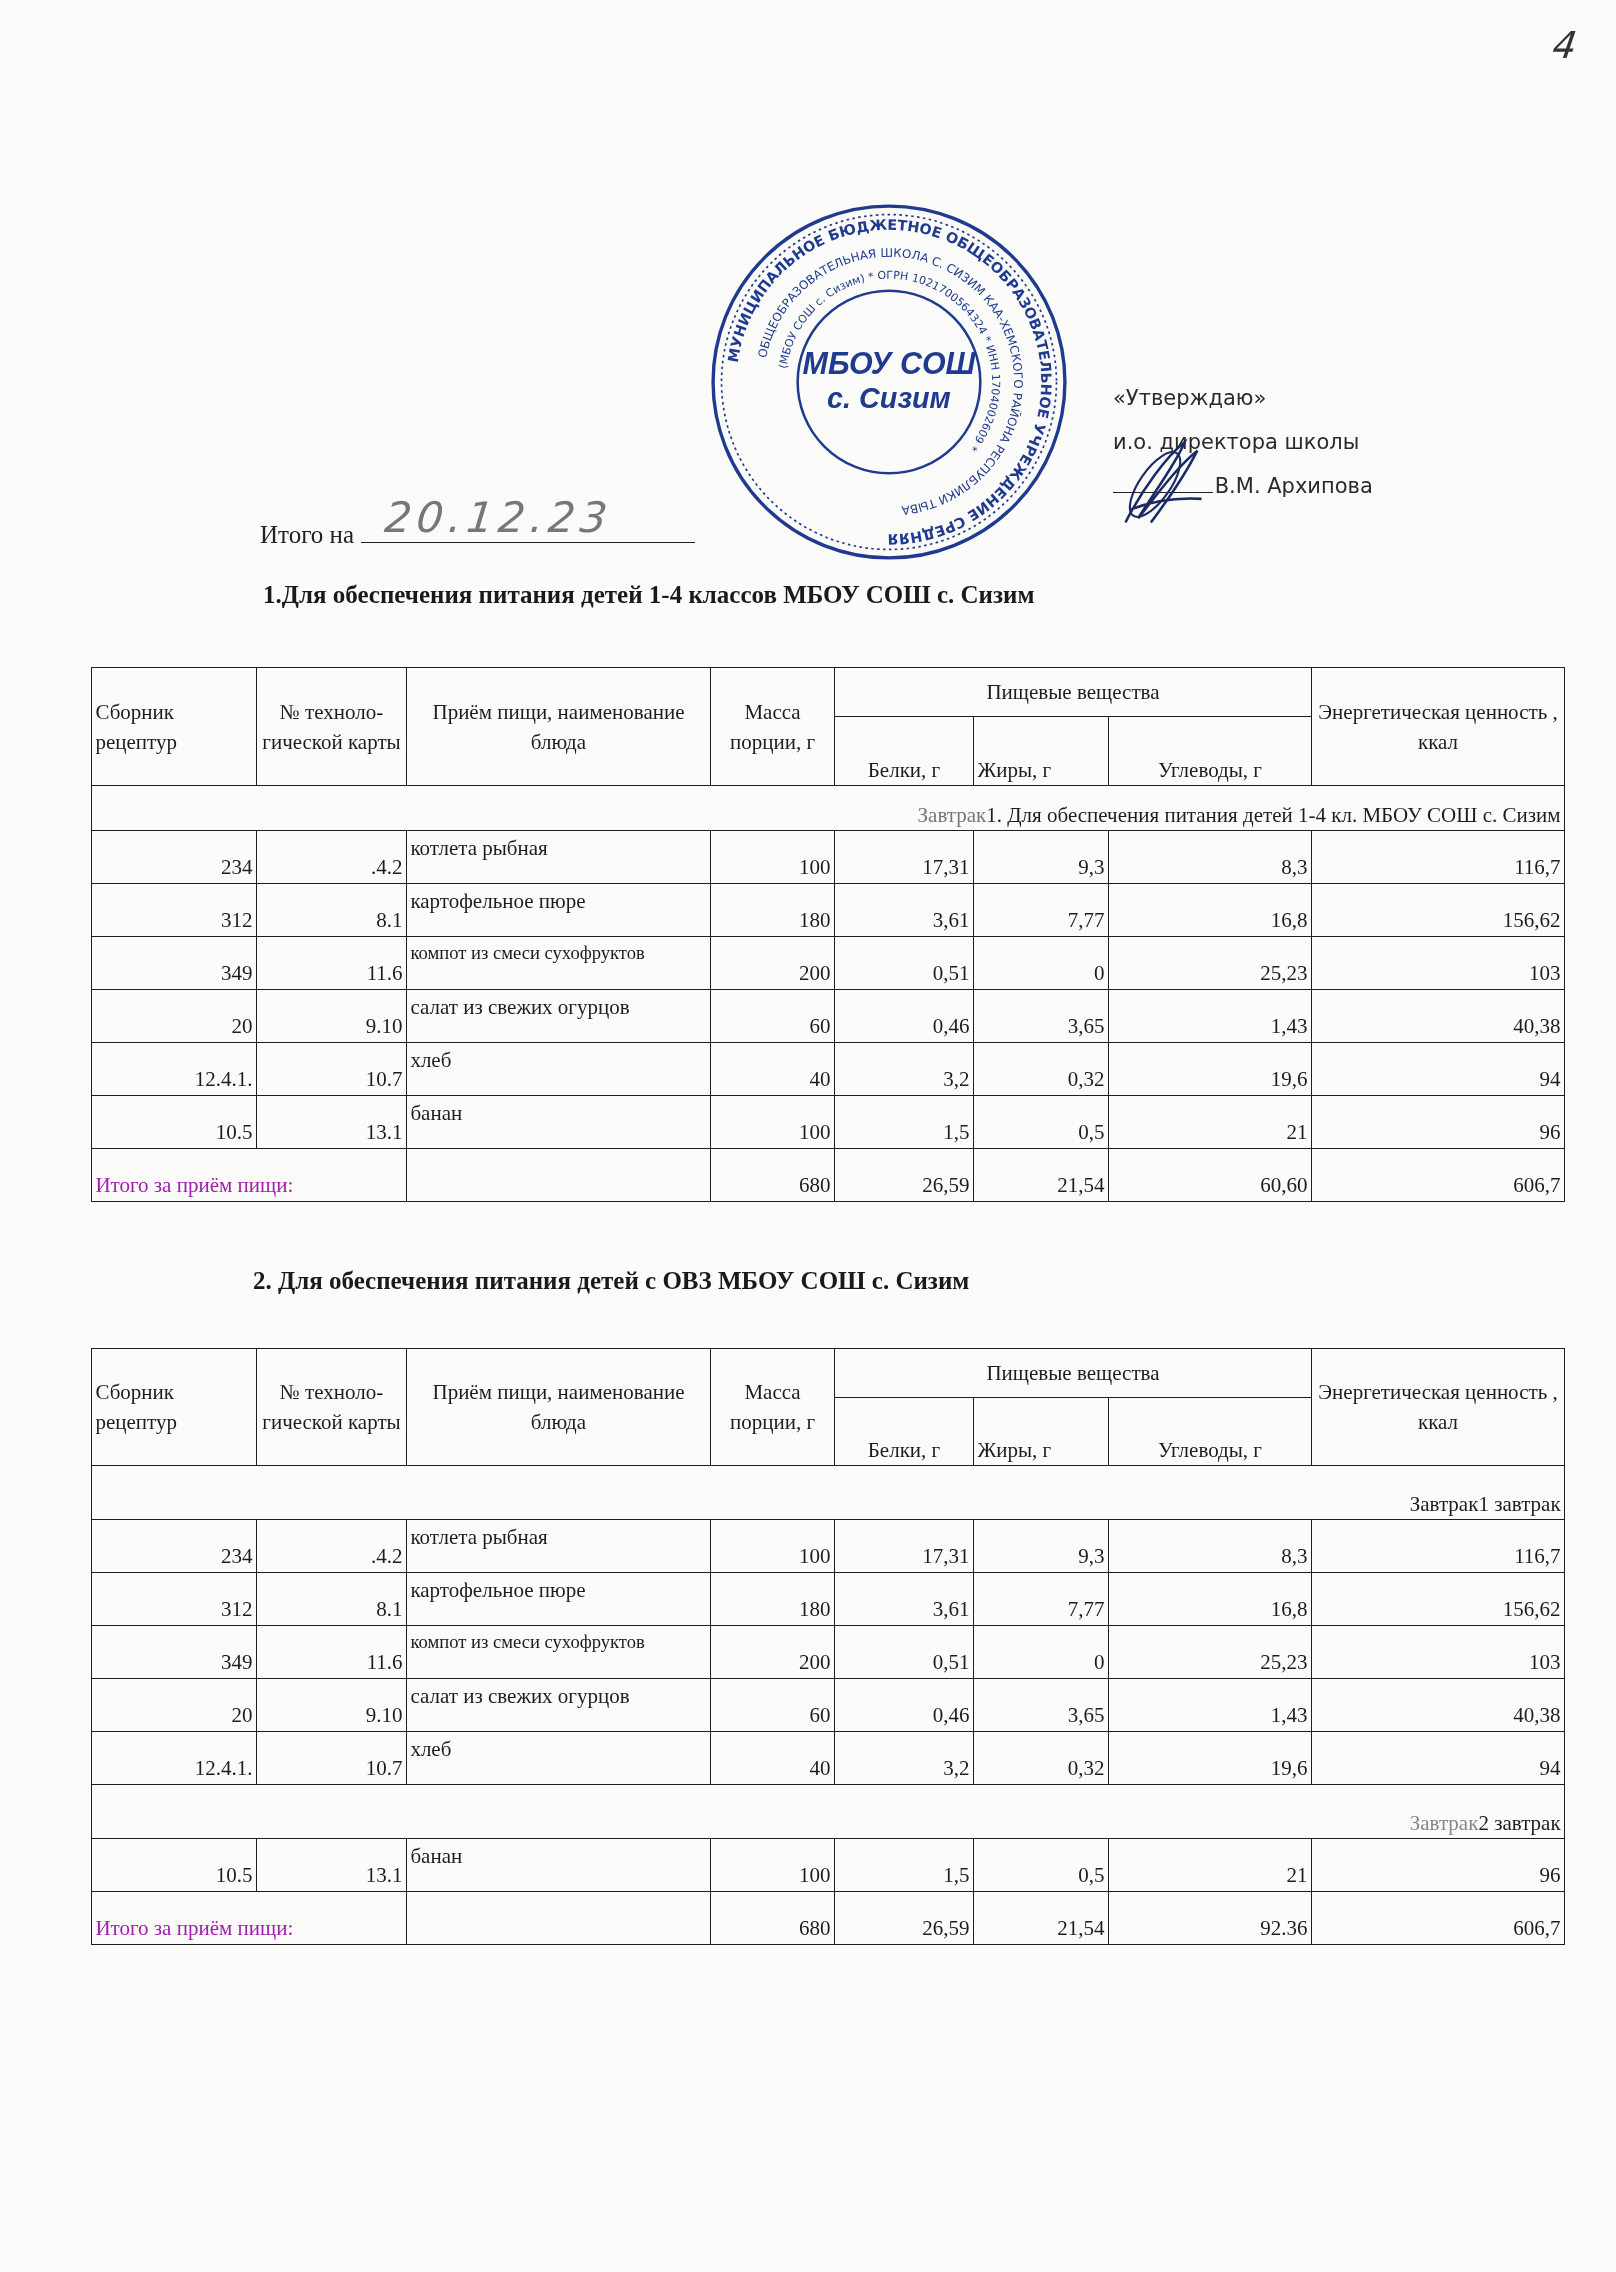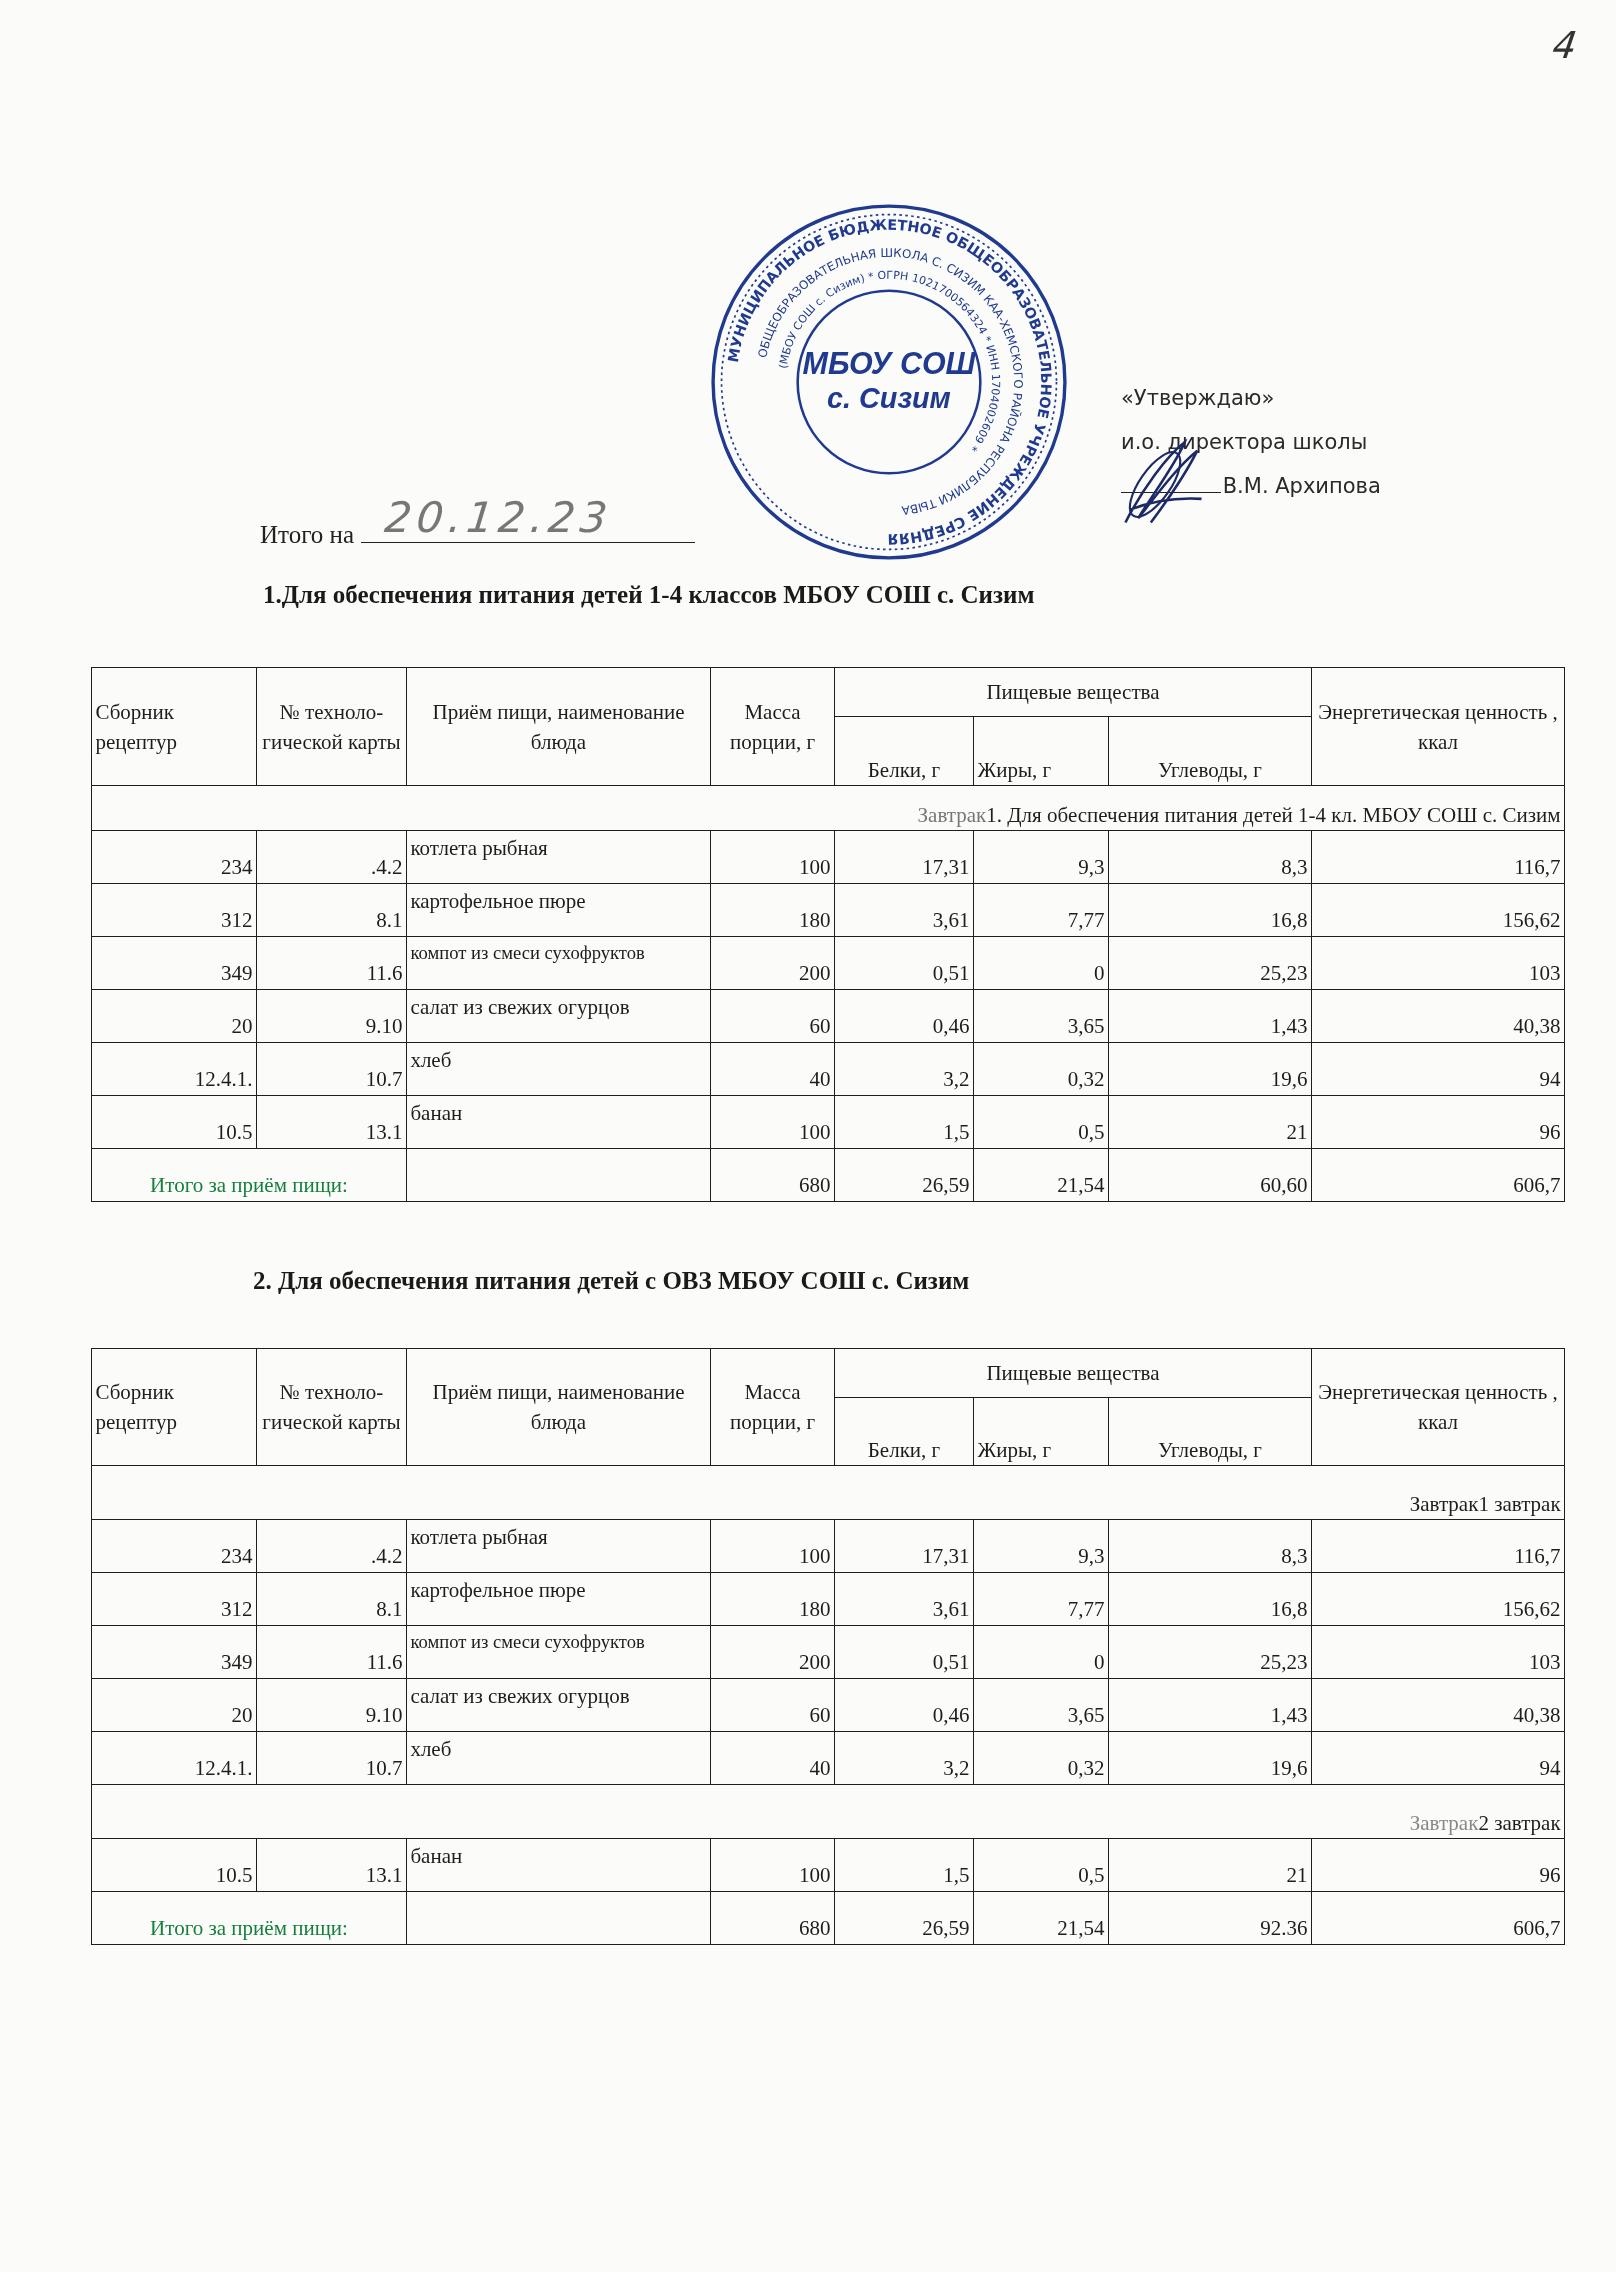--- a/index.html
+++ b/index.html
@@ -17,21 +17,20 @@
   
   .stamp {
     position: absolute; left: 708px; top: 201px; width: 362px; height: 362px;
   }
   .stamp svg { width: 100%; height: 100%; }
   
   .approval {
     position: absolute; left: 1113px; top: 376px;
     font-family: "DejaVu Sans", sans-serif; font-size: 21px; color: #2a2a2a;
     line-height: 44px;
-    margin-left: 8px;
   }
   .approval .sign-line { display: inline-block; width: 100px; border-bottom: 1.7px solid #222; vertical-align: baseline; margin-right: 1.7px; }
   .signature {
     position: absolute; left: 1117px; top: 438px; width: 93px; height: 93px;
   }
   
   .menu-line {
     position: absolute; left: 260px; top: 517px; font-size: 25px; color: #222;
   }
   .menu-line .date-field {
@@ -54,21 +53,21 @@
     border: 1.7px solid #1e1e1e; padding: 0 3.4px; font-weight: normal; overflow: hidden; white-space: nowrap;
   }
   table.menu th { text-align: center; vertical-align: middle; line-height: 30px; white-space: normal; }
   table.menu th.left { text-align: left; }
   table.menu td.num { text-align: right; vertical-align: bottom; padding-bottom: 3.4px; }
   table.menu td.code { text-align: right; vertical-align: bottom; padding-bottom: 3.4px; }
   table.menu td.dish { text-align: left; vertical-align: top; padding-top: 5px; }
   table.menu tr.body-row td { height: 47px; }
   table.menu tr.section-row td { height: 42px; text-align: right; vertical-align: bottom; padding-bottom: 2px; }
   table.menu tr.total-row td { height: 49px; }
-  table.menu tr.total-row td.label { color: #15803d; text-align: center; vertical-align: bottom; padding-bottom: 3.4px; }
+  table.menu tr.total-row td.label { color: #a21caf; text-align: left; vertical-align: bottom; padding-bottom: 3.4px; }
   .bold { font-weight: bold; }
   .section-label-inner { display: inline-block; width: 152px; }
 </style>
 </head>
 <body>
 
 <div class="page-number">4</div>
 
 <div class="stamp">
   <svg viewBox="0 0 428 428">

